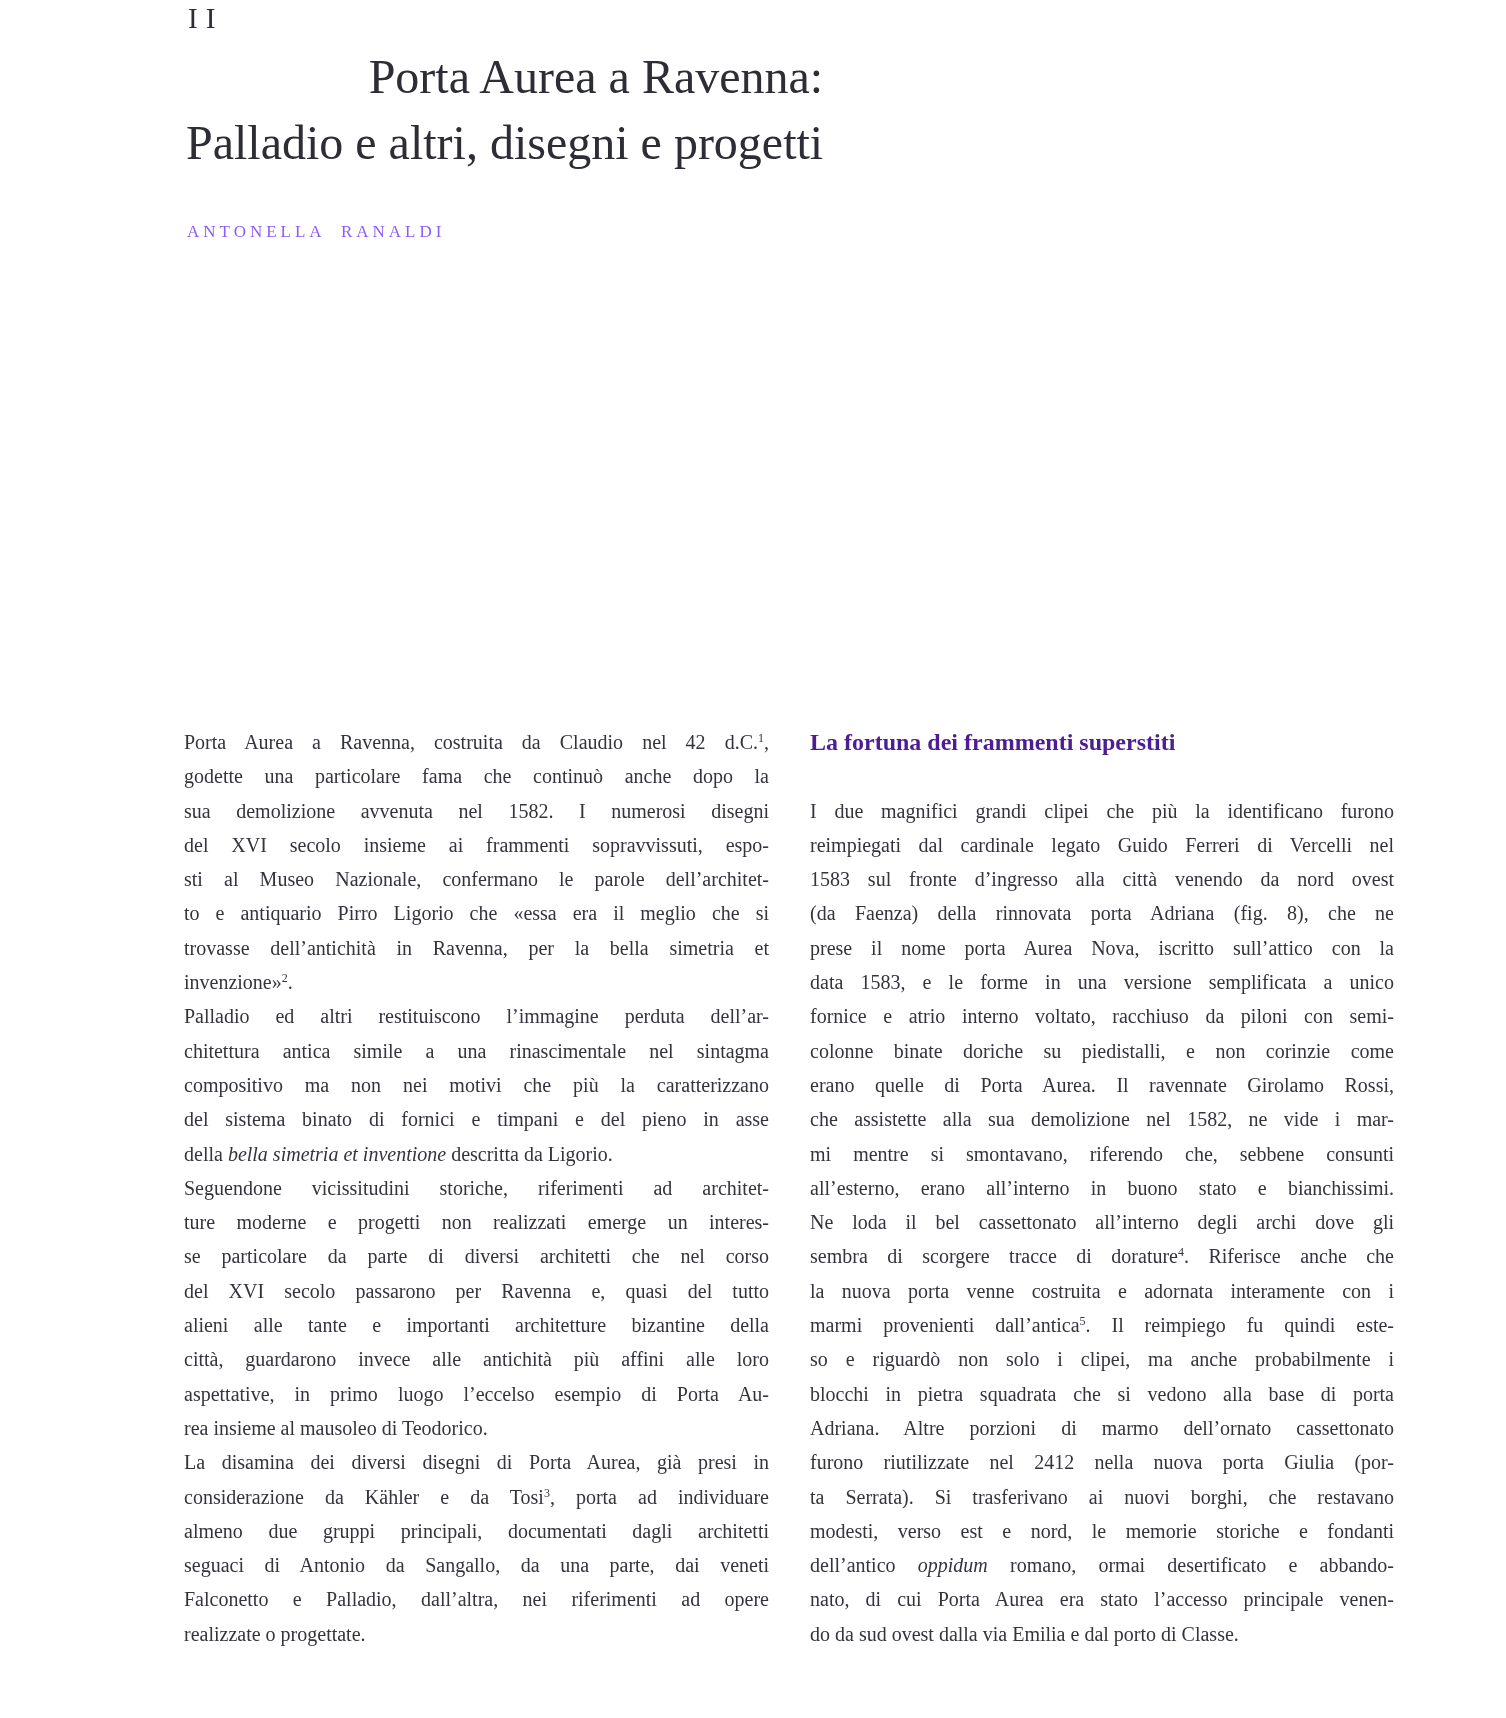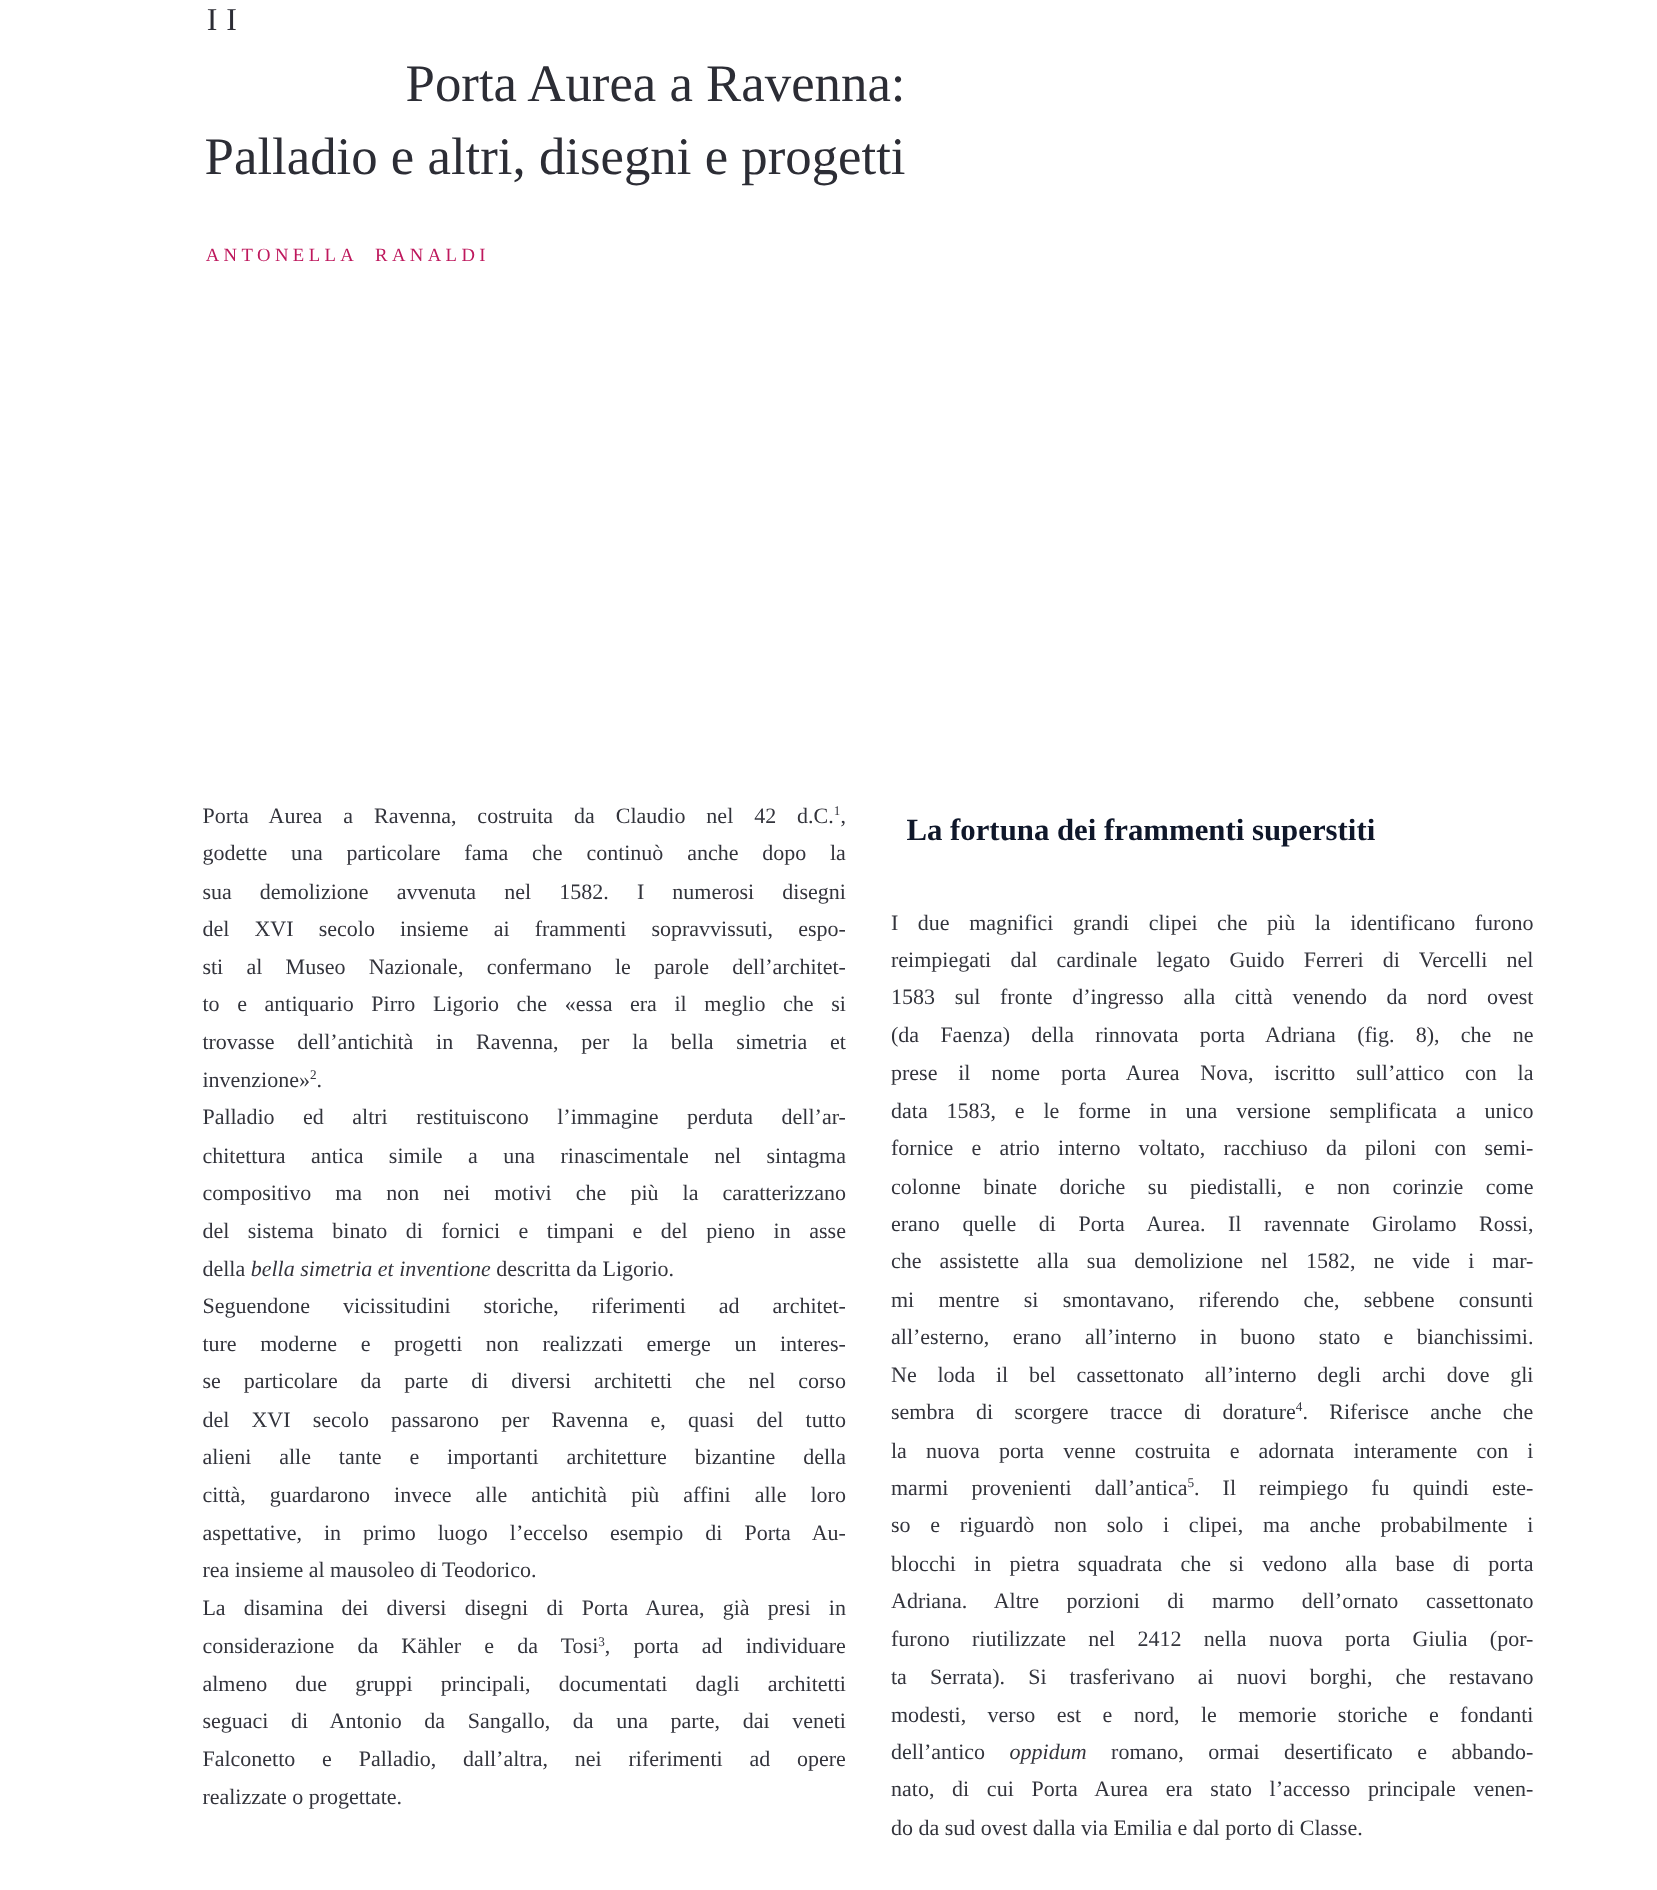--- a/index.html
+++ b/index.html
@@ -31,42 +31,42 @@
     text-align: right;
   }
   .title-line { display: block; }
   .author {
     position: absolute;
     left: 187px;
     top: 222px;
     font-size: 17px;
     letter-spacing: 4px;
     word-spacing: 8px;
-    color: #be185d;
+    color: #8b5cf6;
   }
   .col {
     position: absolute;
     top: 725px;
     font-size: 20px;
     line-height: 34.3px;
     color: #33343c;
   }
   .col-left  { left: 184px; width: 585px; }
   .col-right { left: 810px; width: 584px; }
   .line {
     text-align: justify;
     text-align-last: justify;
   }
   .line.last { text-align-last: left; font-family: Liberation Serif, serif; }
   .heading {
-    margin: 14px;
-    font-size: 28px;
+    margin: 0;
+    font-size: 24px;
     line-height: 34.3px;
     font-weight: bold;
-    color: #0f172a;
+    color: #4c1d95;
   }
   .spacer-line { height: 34.3px; }
   sup {
     font-size: 12px;
     line-height: 0;
     vertical-align: baseline;
     position: relative;
     top: -7px;
   }
   .it { font-style: italic; }

